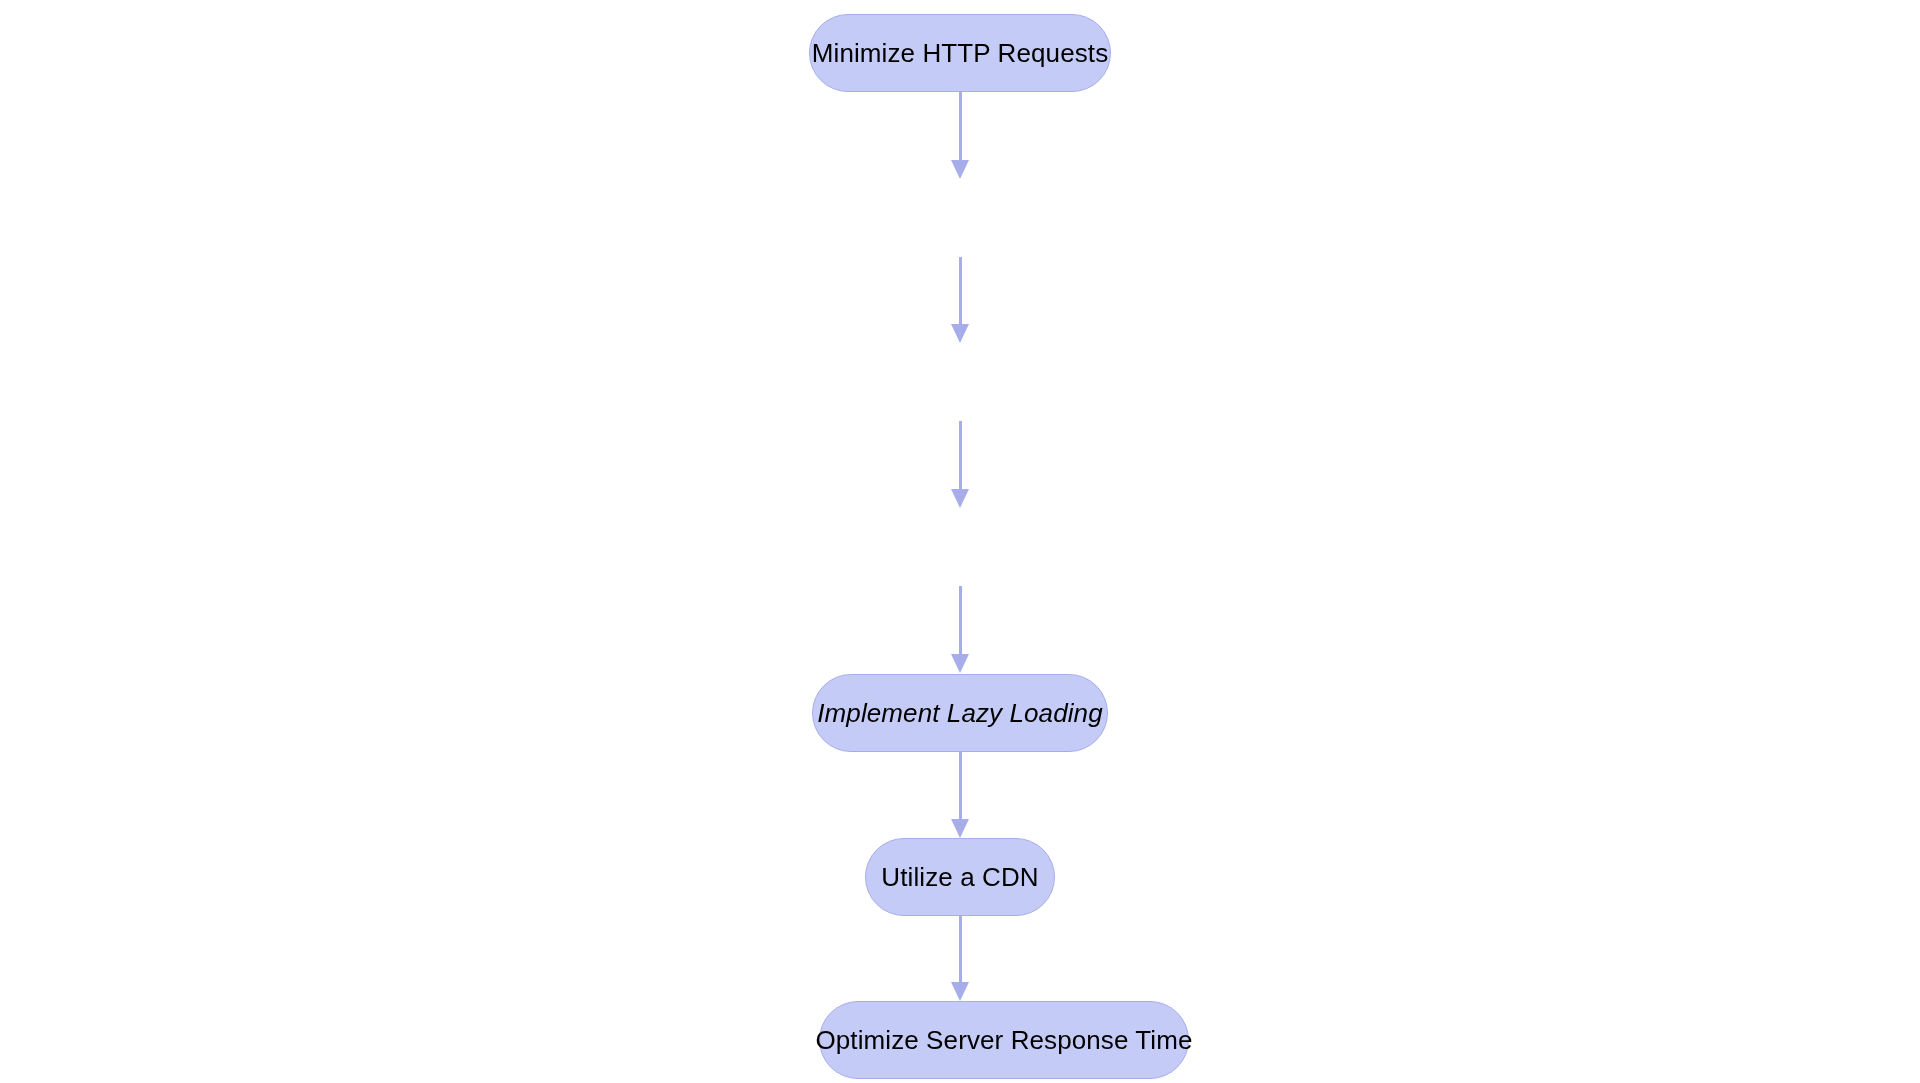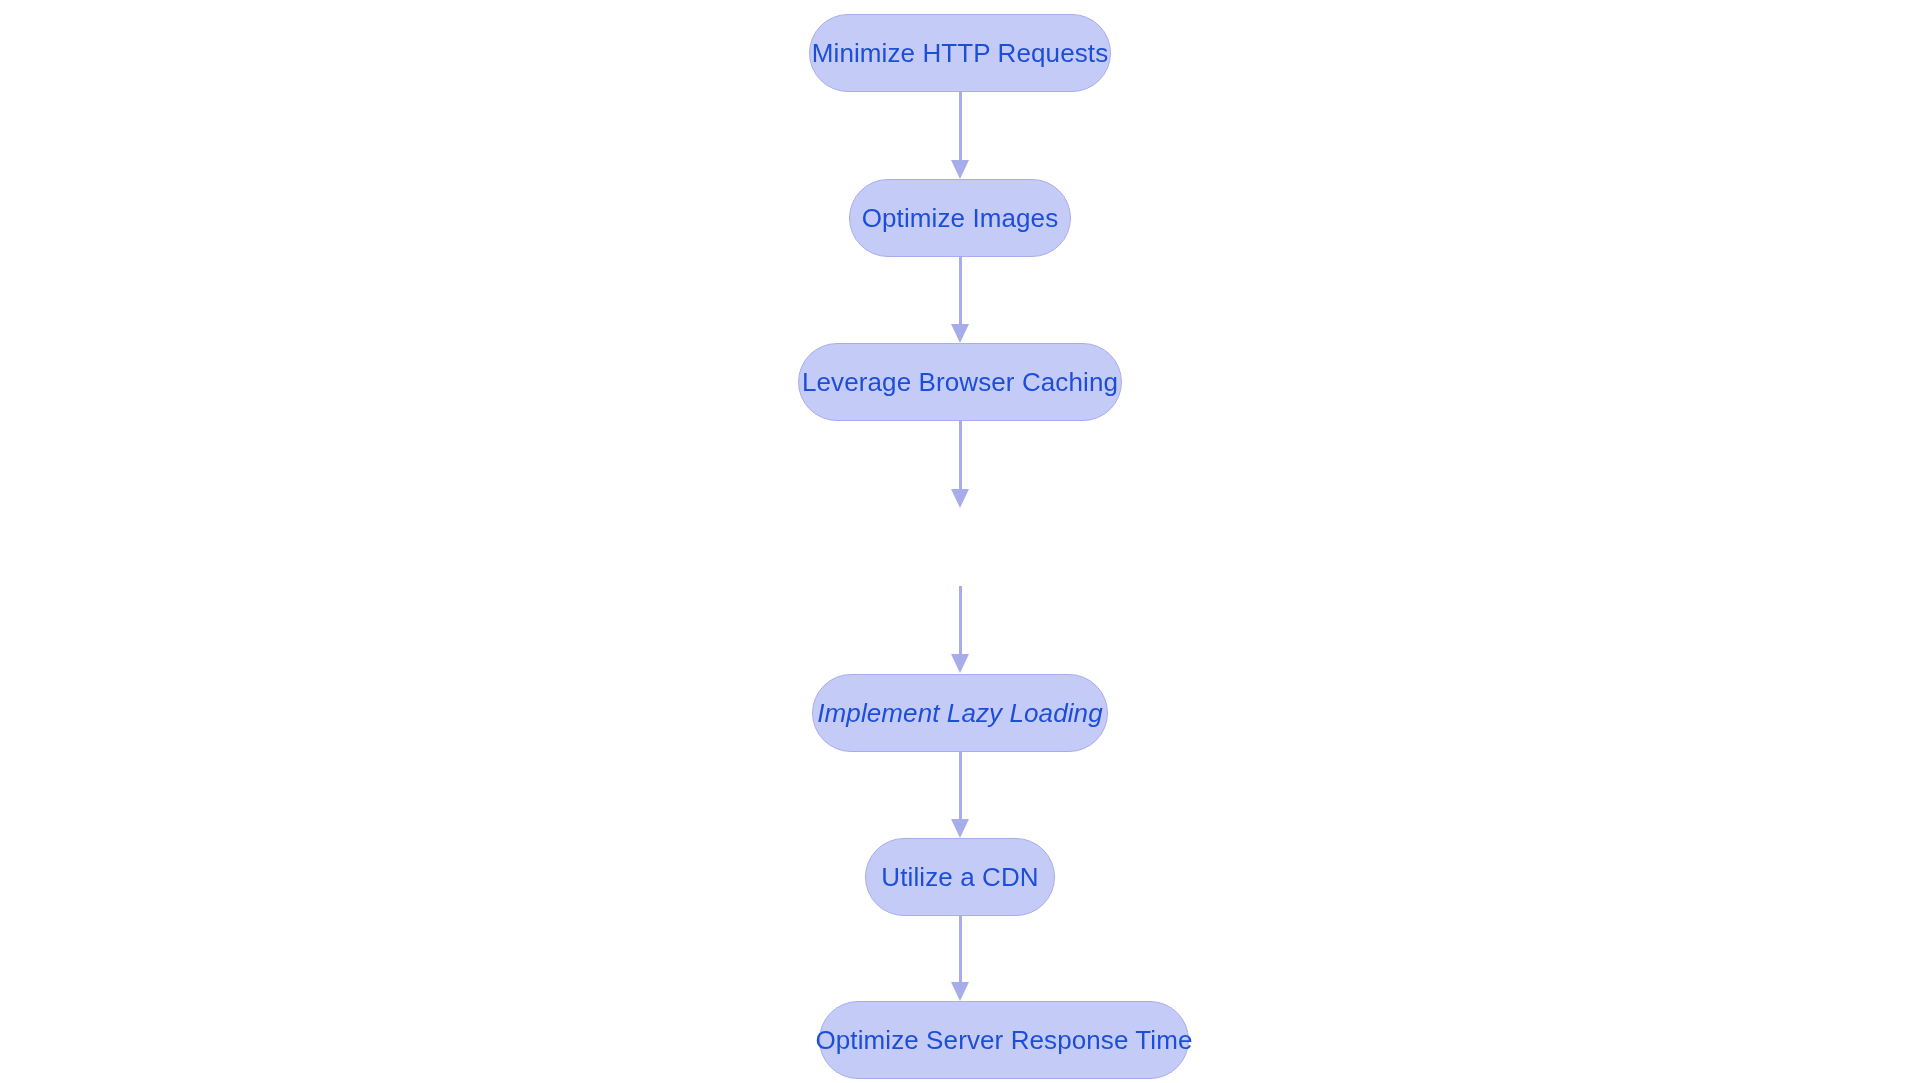--- a/index.html
+++ b/index.html
@@ -41,21 +41,21 @@
     background: #c5cbf7;
     border: 1.6px solid #a7adea;
     border-radius: 999px;
     height: 78px;
     transform: translateX(-50%);
     left: 960px;
     white-space: nowrap;
   }
 
   .flow-node-label {
-    color: #1d4ed8;
+    color: #000000;
     font-family: "Liberation Sans", sans-serif;
     font-size: 26px;
     font-weight: 400;
     letter-spacing: 0.1px;
     line-height: 1;
     user-select: none;
   }
 
   
   .flow-connector {
@@ -118,27 +118,21 @@
 
     <div class="flow-connector" style="top:916px;height:85px;">
       <div class="conn-line" style="height:66px;"></div>
       <div class="conn-head"></div>
     </div>
 
     <div class="flow-node" style="top:14px;width:302px;">
       <span class="flow-node-label">Minimize HTTP Requests</span>
     </div>
 
-    <div class="flow-node" style="top:179px;width:222px;">
-      <span class="flow-node-label">Optimize Images</span>
-    </div>
 
-    <div class="flow-node" style="top:343px;width:324px;">
-      <span class="flow-node-label">Leverage Browser Caching</span>
-    </div>
 
 
     <div class="flow-node" style="top:674px;width:296px;font-style:italic;">
       <span class="flow-node-label">Implement Lazy Loading</span>
     </div>
 
     <div class="flow-node" style="top:838px;width:190px;">
       <span class="flow-node-label">Utilize a CDN</span>
     </div>
 

